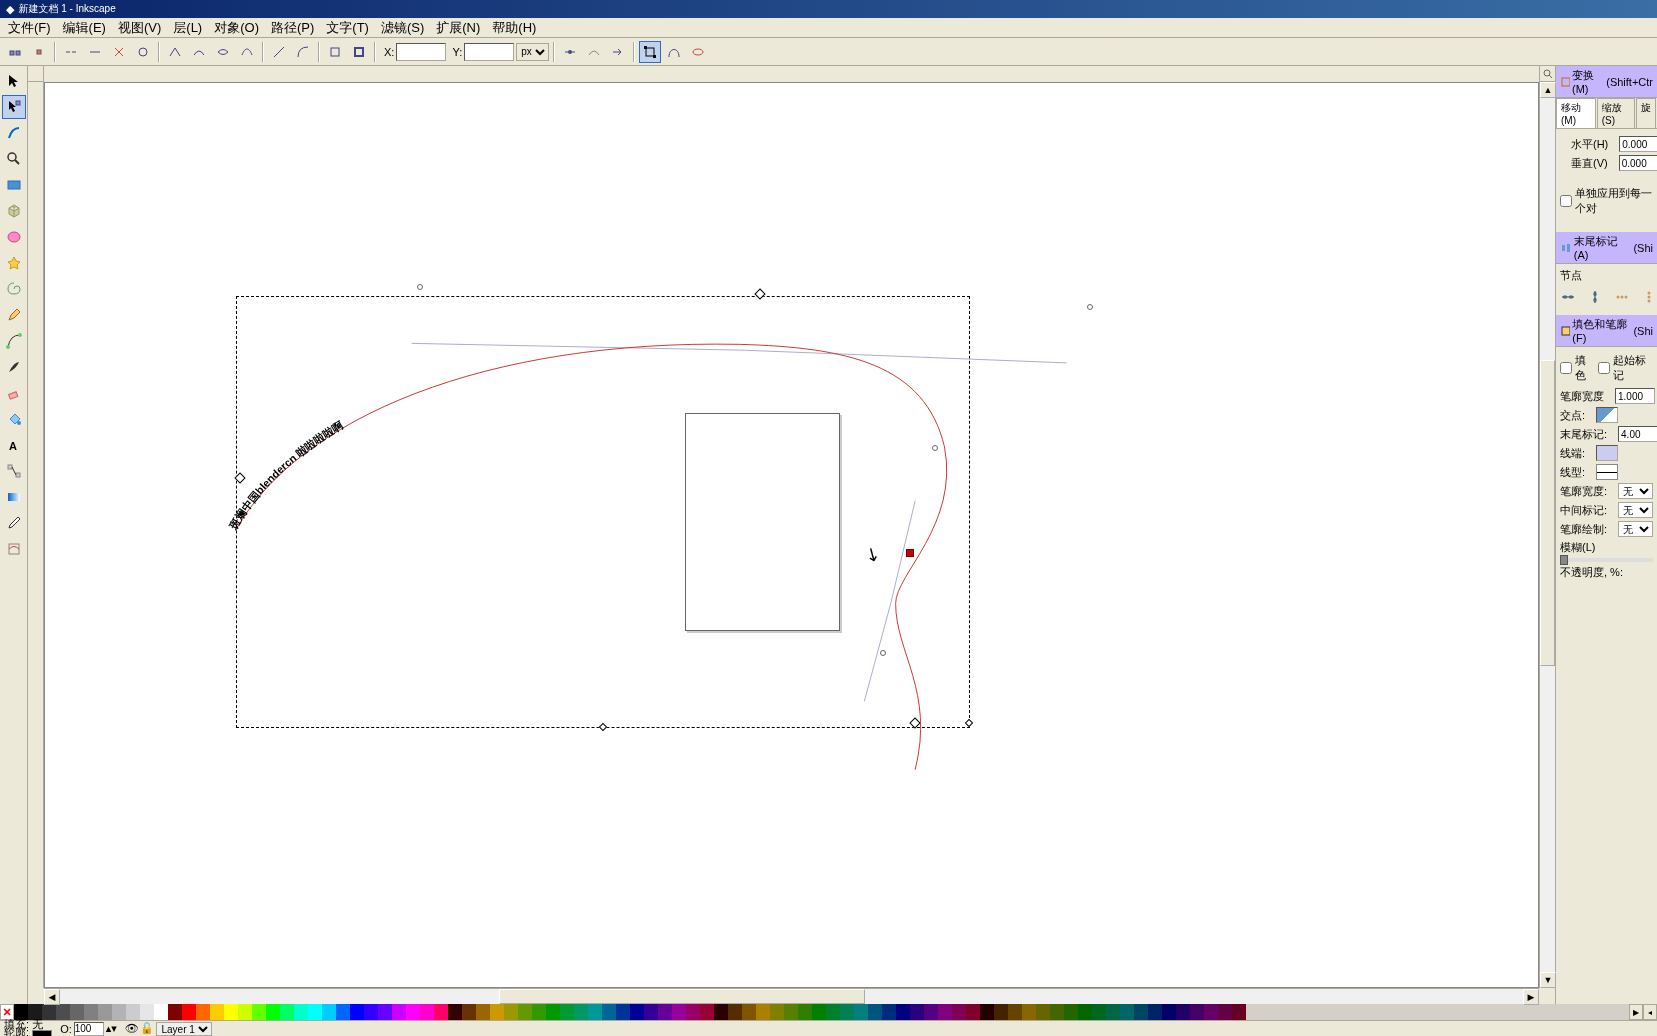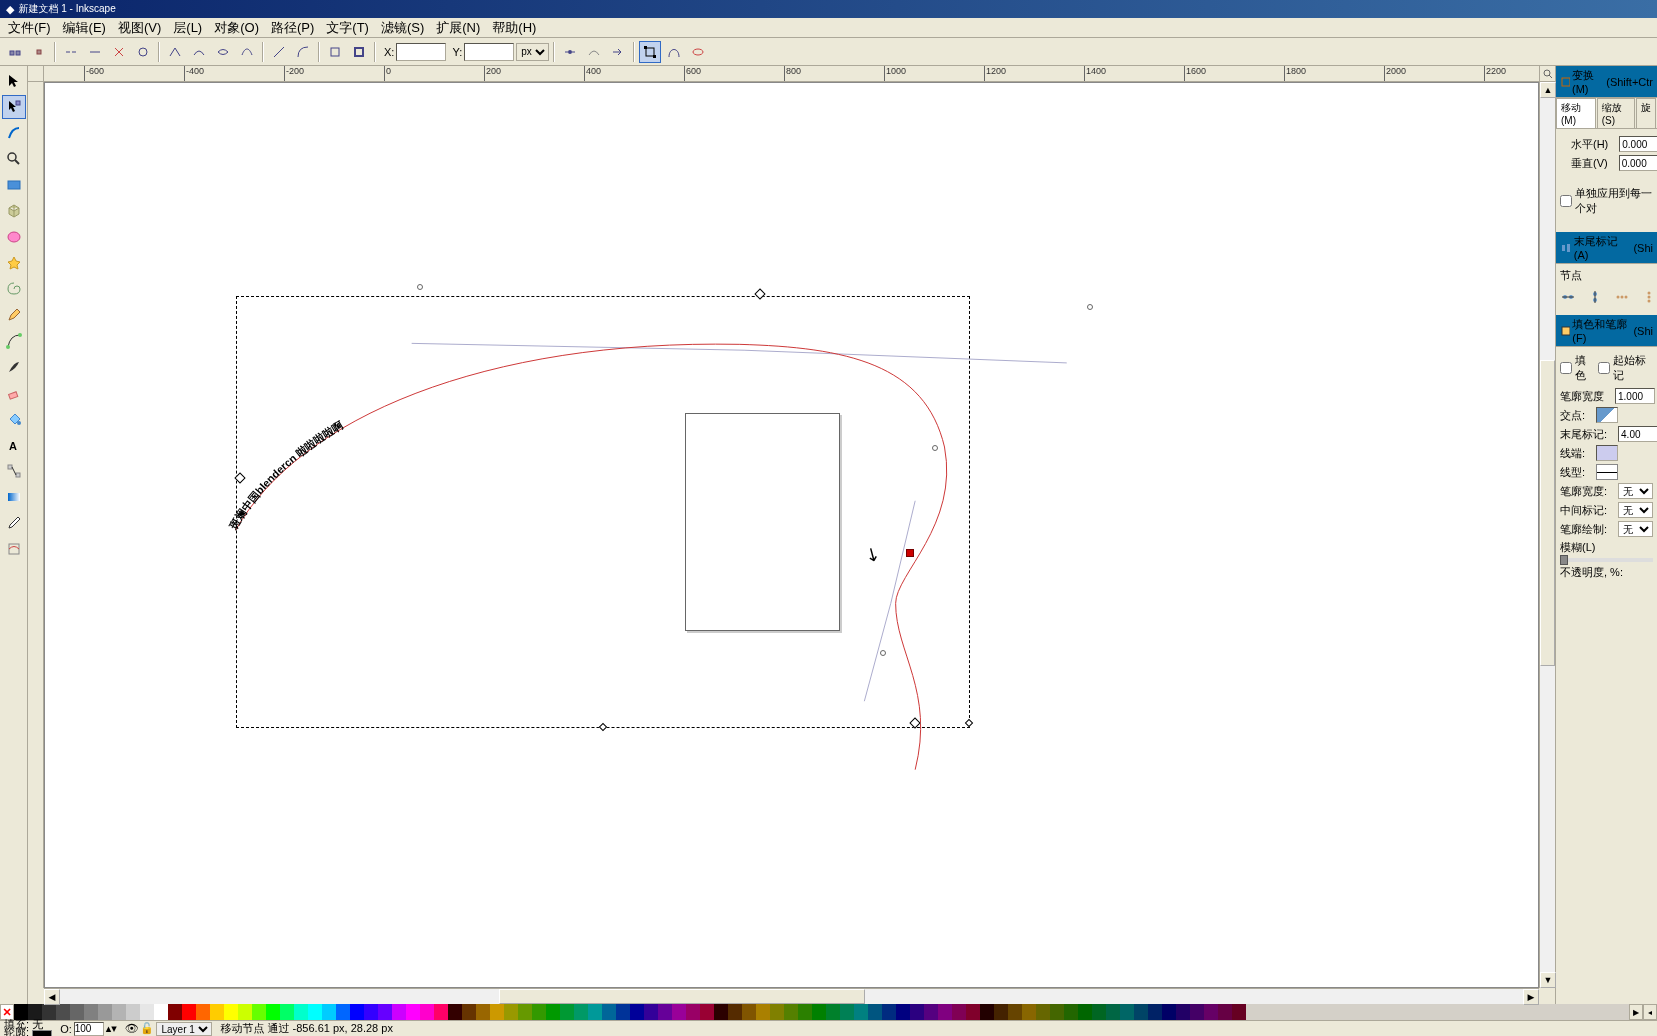--- a/index.html
+++ b/index.html
@@ -56,21 +56,21 @@
 
 
 .scroll-h { position: absolute; left: 16px; right: 16px; bottom: 0; height: 16px; background: #ece9d8; border-top: 1px solid #aca899; display: flex; }
 .scroll-v { position: absolute; right: 0; top: 16px; bottom: 16px; width: 16px; background: #ece9d8; border-left: 1px solid #aca899; }
 .scroll-btn { width: 16px; height: 16px; background: #ece9d8; border: 1px outset #fff; font-size: 9px; display: flex; align-items: center; justify-content: center; }
 .scroll-track { flex: 1; background: #f0f0f0; position: relative; }
 .scroll-thumb { position: absolute; background: #ece9d8; border: 1px outset #fff; }
 
 
 .panels { width: 102px; background: #ece9d8; border-left: 1px solid #aca899; display: flex; flex-direction: column; font-size: 11px; overflow: hidden; }
-.panel-header { background: #0369a1; padding: 2px 4px; border-bottom: 1px solid #aca899; display: flex; align-items: center; gap: 2px; }
+.panel-header { background: #c4b5fd; padding: 2px 4px; border-bottom: 1px solid #aca899; display: flex; align-items: center; gap: 2px; }
 .panel-body { padding: 4px; }
 .panel-row { display: flex; align-items: center; margin: 3px 0; gap: 11px; }
 .panel-row label { font-size: 11px; flex-shrink: 0; }
 .panel-input { width: 40px; height: 16px; border: 1px inset #aca899; background: #fff; font-size: 10px; padding: 0 2px; }
 .panel-swatch { width: 22px; height: 16px; border: 1px inset #aca899; background: #ccc; }
 .panel-select { height: 16px; border: 1px solid #aca899; background: #fff; font-size: 10px; flex: 1; min-width: 0; }
 .panel-tabs { display: flex; border-bottom: 1px solid #aca899; }
 .panel-tab { padding: 2px 4px; border: 1px solid #aca899; border-bottom: none; background: #ece9d8; font-size: 10px; margin-right: 1px; cursor: pointer; }
 .panel-tab.active { background: #fff; }
 .panel-checkbox { display: flex; align-items: center; gap: 3px; padding: 2px 0; }
@@ -346,37 +346,20 @@
     <div class="tool">
         <svg width="16" height="16">
           <rect x="3" y="3" width="10" height="10" fill="none" stroke="#888"></rect>
           <path d="M3 8 Q8 3 13 8" fill="none" stroke="#c44"></path>
         </svg>
       </div>
   </div>
 
   <div class="canvas-wrap">
     <div class="ruler-corner"></div>
-    <div class="ruler-h">
-      <div class="tick" style="left:40px">-600</div>
-        <div class="tick" style="left:140px">-400</div>
-        <div class="tick" style="left:240px">-200</div>
-      <div class="tick" style="left:340px">0</div>
-        <div class="tick" style="left:440px">200</div>
-        <div class="tick" style="left:540px">400</div>
-      <div class="tick" style="left:640px">600</div>
-        <div class="tick" style="left:740px">800</div>
-        <div class="tick" style="left:840px">1000</div>
-      <div class="tick" style="left:940px">1200</div>
-        <div class="tick" style="left:1040px">1400</div>
-        <div class="tick" style="left:1140px">1600</div>
-      <div class="tick" style="left:1240px">1800</div>
-        <div class="tick" style="left:1340px">2000</div>
-        <div class="tick" style="left:1440px">2200</div>
-    </div>
     <div class="ruler-v"></div>
     <div class="zoom-corner">
         <svg width="12" height="12">
           <circle cx="5" cy="5" r="3" fill="none" stroke="#666"></circle>
           <path d="M7 7l3 3" stroke="#666"></path>
         </svg>
       </div>
 
     <div class="canvas">
       <div class="canvas-content">
@@ -680,14 +663,13 @@
   <div class="status-opacity">
     <span>O:</span>
     <input value="100" style="">
     <span>▴▾</span>
   </div>
   <div class="status-layer">
     <span>👁</span>
     <span>🔓</span>
     <select><option>Layer 1</option></select>
   </div>
-  <div class="status-text">移动节点 通过 -856.61 px, 28.28 px</div>
 </div>
 
 </body></html>

